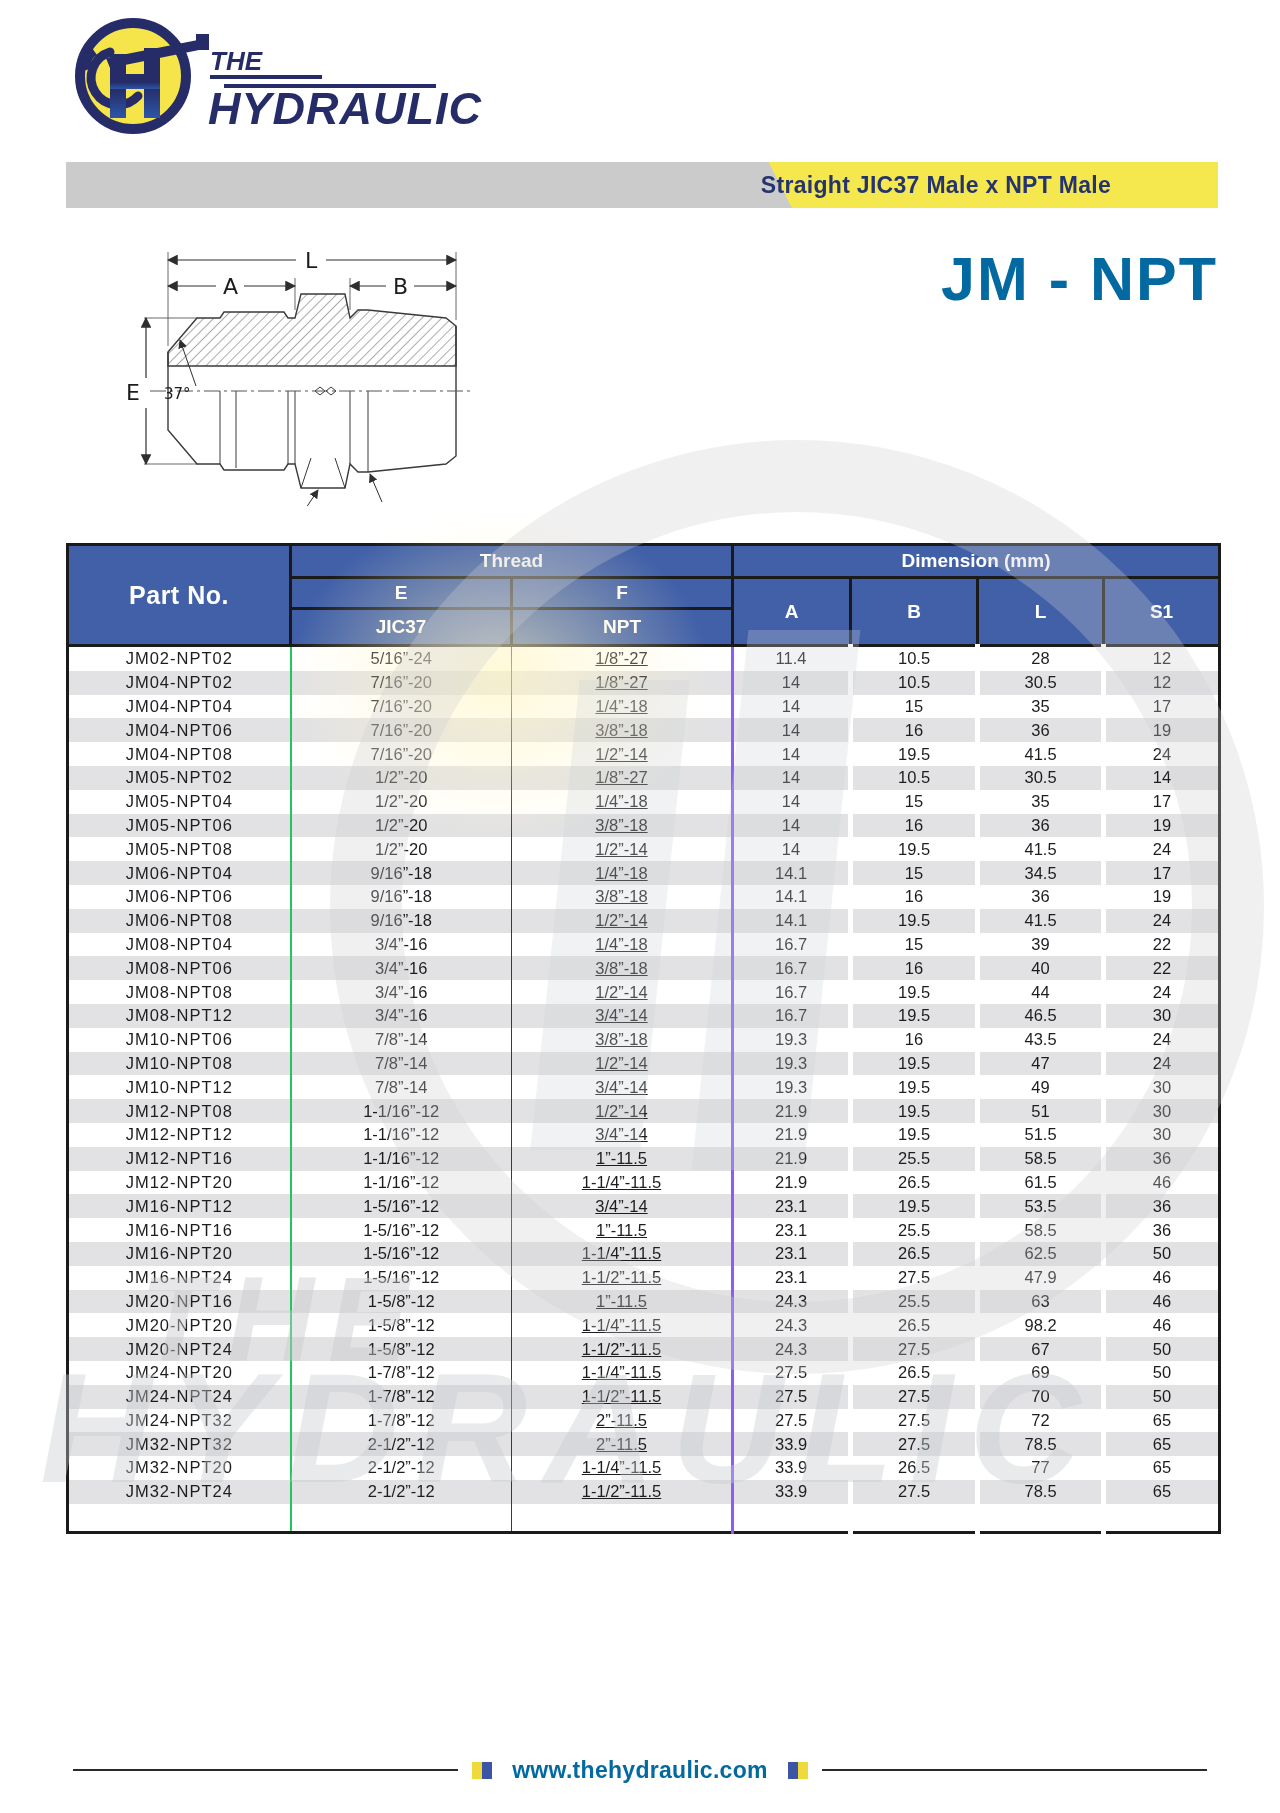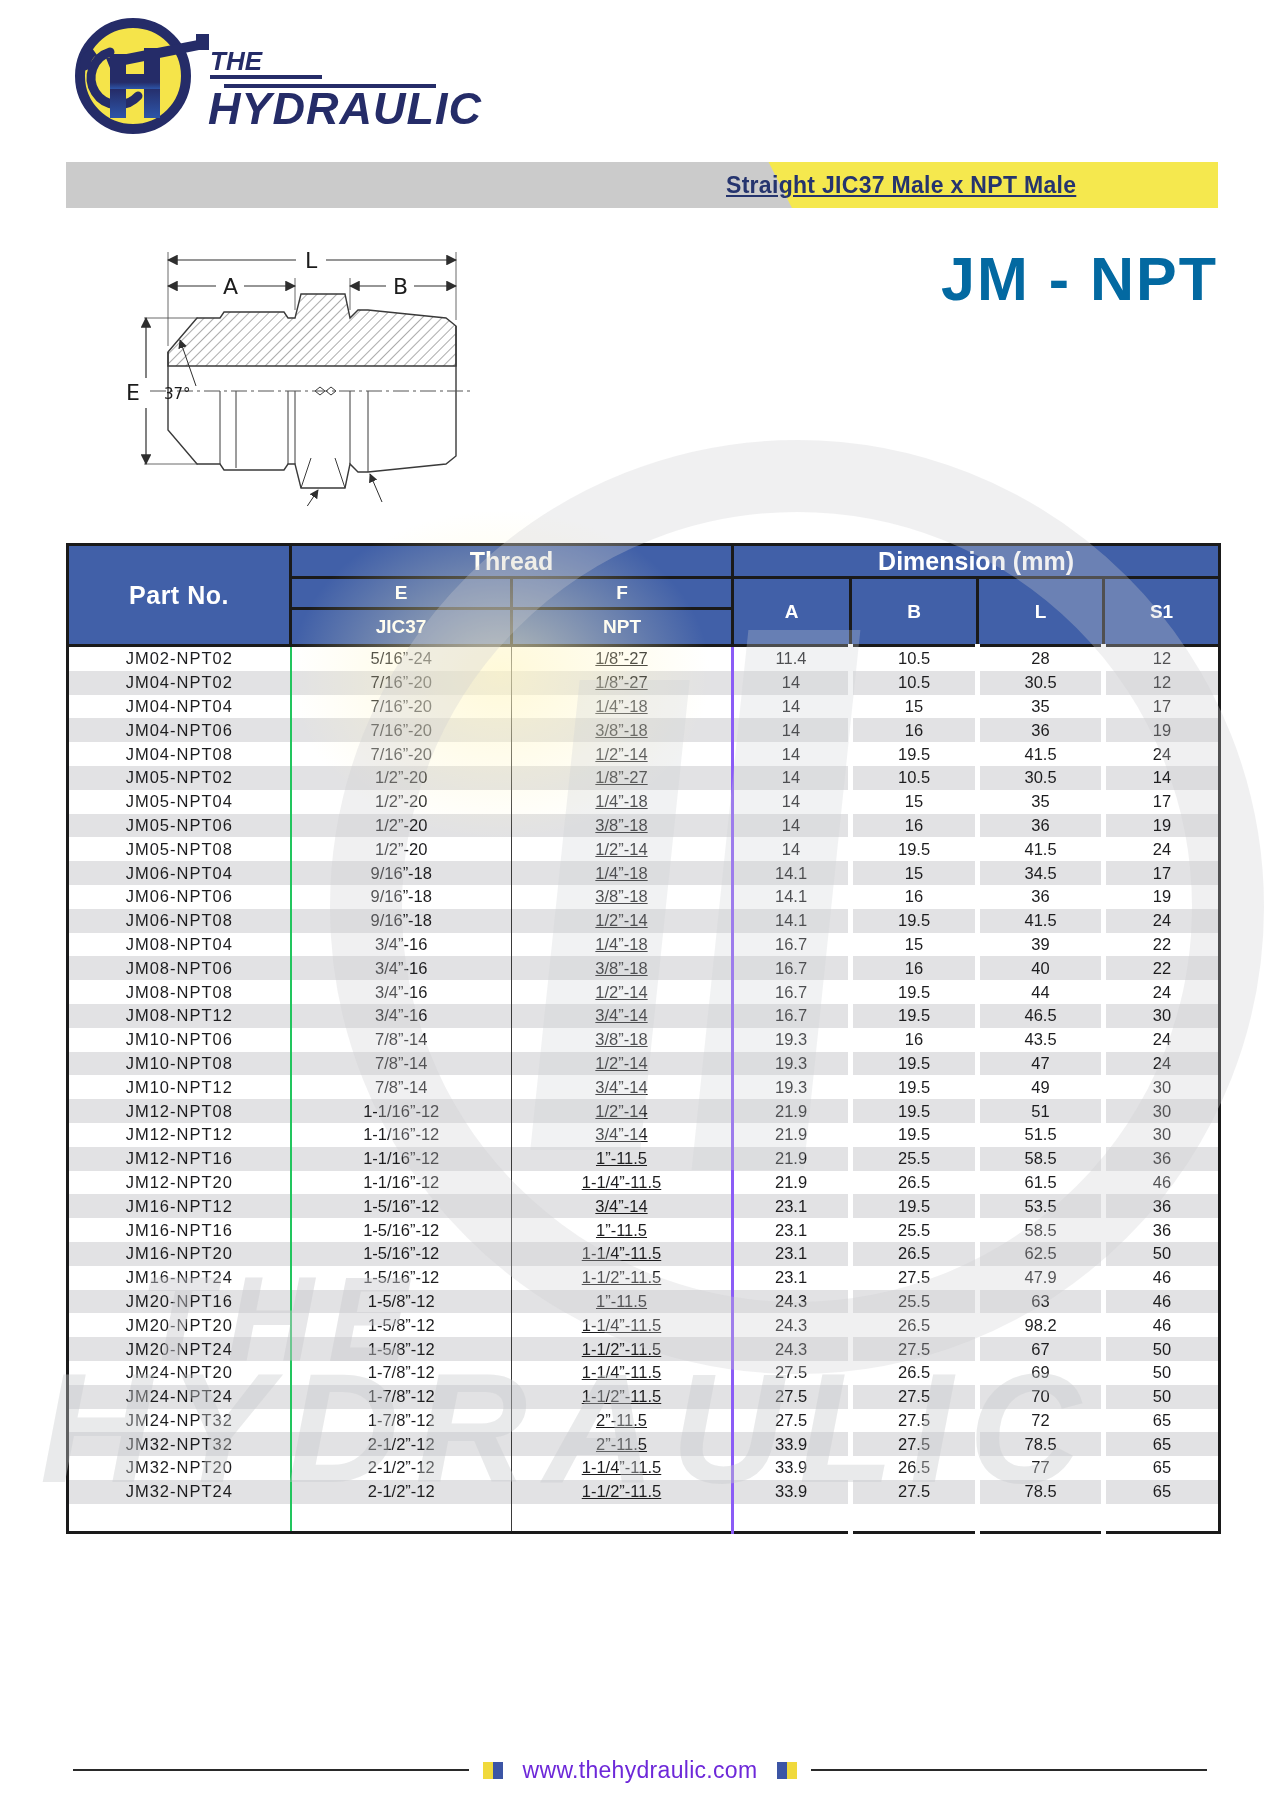--- a/index.html
+++ b/index.html
@@ -8,21 +8,21 @@
 
   
   .logo{position:absolute;left:58px;top:12px;width:430px;height:128px;z-index:4;}
 
   
   .banner{position:absolute;left:66px;top:162px;width:1152px;height:46px;background:#cbcbcb;
           overflow:hidden;z-index:2;}
   .banner-yellow{position:absolute;left:700px;top:-5px;width:600px;height:60px;background:#f5e84e;
           transform:skewX(27deg);transform-origin:top left;}
   .banner-title{position:absolute;left:660px;top:0;width:420px;height:50px;line-height:46px;
-          text-align:left;color:#25346e;font-weight:bold;font-size:23px;letter-spacing:.3px;text-decoration:underline;}
+          text-align:center;color:#25346e;font-weight:bold;font-size:23px;letter-spacing:.3px;}
 
   
   .product-code{position:absolute;right:62px;top:244px;font-size:61px;font-weight:800;
           color:#0369a1;letter-spacing:2px;z-index:4;}
 
   
   .diagram{position:absolute;left:68px;top:206px;z-index:4;}
   .diagram text{font-family:"DejaVu Sans", sans-serif;fill:#1c1c1c;}
 
   
@@ -37,21 +37,21 @@
   .wm-the{position:absolute;left:140px;top:850px;font-size:120px;font-weight:800;font-style:italic;
           letter-spacing:14px;color:rgba(201,202,206,0.45);}
   .wm-hyd{position:absolute;left:40px;top:940px;font-size:155px;font-weight:800;font-style:italic;
           letter-spacing:16px;color:rgba(201,202,206,0.40);white-space:nowrap;}
 
   
   .table-wrap{position:absolute;left:66px;top:543px;width:1152px;z-index:2;}
   table.spec{border-collapse:collapse;table-layout:fixed;width:1152px;border:3px solid #1a1a1a;}
   table.spec th{background:#4160a8;color:#ffffff;border:3px solid #1a1a1a;font-weight:bold;padding:0;}
   th.h-part{font-size:25px;letter-spacing:.5px;}
-  th.h-group{font-size:25px;height:30px;}
+  th.h-group{font-size:19px;height:30px;}
   th.h-sub{font-size:19px;height:28px;}
   th.h-sub2{font-size:19px;height:34px;}
   th.h-dim{font-size:19px;}
   tbody td{height:23.8px;padding:0;text-align:center;font-size:16.5px;color:#1d1d1f;
           white-space:nowrap;}
   tbody tr:nth-child(even) td{background:#e2e2e4;}
   tbody td.c0{letter-spacing:1px;}
   tbody td.c1{border-left:2px solid #22c55e;}
   tbody td.c2{border-left:1.5px solid #3a3a3a;text-decoration:underline;}
   tbody td.c3{border-left:3px solid #8b5cf6;}
@@ -61,21 +61,21 @@
   
   .footer{position:absolute;left:0;top:1750px;width:1280px;height:40px;display:flex;
           align-items:center;z-index:4;}
   .f-line{height:2.5px;background:#2a2a2a;flex:1;}
   .f-line.left{margin-left:73px;}
   .f-line.right{margin-right:73px;}
   .f-mark{display:flex;margin:0 14px;}
   .f-sq{width:10px;height:17px;}
   .sq-y{background:#f0d93c;}
   .sq-b{background:#3c55a5;}
-  .f-site{font-size:23px;font-weight:normal;color:#6d28d9;margin:0 6px;letter-spacing:.3px;}
+  .f-site{font-size:23px;font-weight:bold;color:#0369a1;margin:0 6px;letter-spacing:.3px;}
 </style>
 </head>
 <body>
 
 <div id="page">
 
   <svg class="logo" viewBox="0 0 430 128">
     <defs>
       <linearGradient id="hgrad" x1="0" y1="0" x2="0" y2="1">
         <stop offset="0" stop-color="#252c68"></stop>

